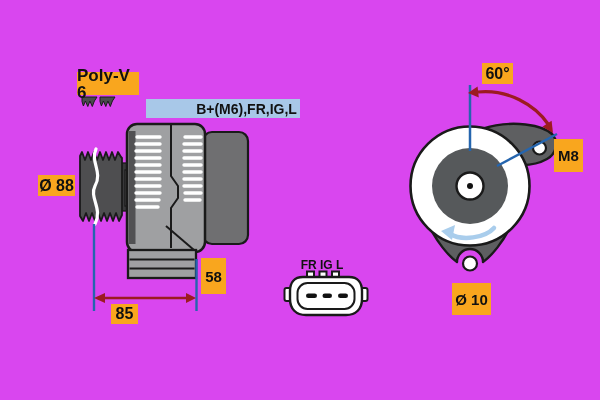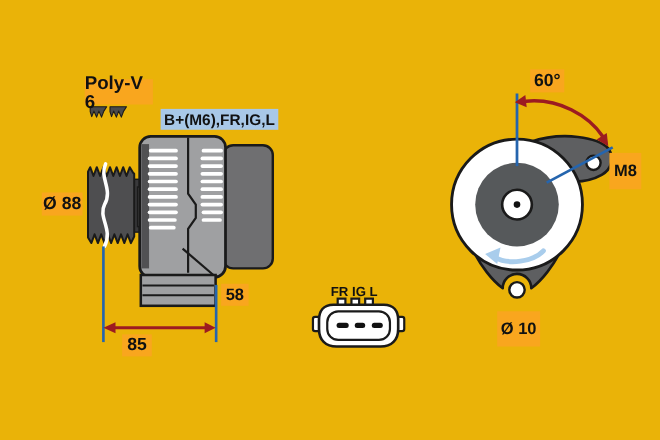--- a/index.html
+++ b/index.html
@@ -1,22 +1,22 @@
 <!DOCTYPE html>
 <html><head>
 <meta charset="utf-8">
 <style>
   html,body{margin:0;padding:0;background:#ffffff;}
-  .canvas{position:relative;width:600px;height:400px;background:#eab308;overflow:hidden;
+  .canvas{position:relative;width:600px;height:400px;background:#d946ef;overflow:hidden;
           font-family:"Liberation Sans",sans-serif;}
   .art{position:absolute;left:0;top:0;width:600px;height:400px;}
   .lbl{position:absolute;display:flex;align-items:center;justify-content:center;
        font-weight:bold;color:#111;line-height:1;}
   .lbl.orange{background:#F9A61E;}
-  .lbl.blue{background:#A8C8E8;}
+  .lbl.blue{background:#A8C8E8;padding-left:47px;}
   .lbl.plain{background:transparent;white-space:pre;text-align:right;}
 </style>
 </head>
 <body>
 
 <div class="canvas">
 
   <svg class="art" viewBox="0 0 600 400">
 
     <g>
@@ -123,21 +123,21 @@
       </g>
     </g>
   </svg>
 
   <div class="lbl orange" style="left:77px;top:72px;width:62px;height:23px;font-size:17px">Poly-V 6</div>
 
   <div class="lbl blue" style="left:146px;top:99px;width:107px;height:19px;font-size:14px">B+(M6),FR,IG,L</div>
 
   <div class="lbl orange" style="left:38px;top:175px;width:37px;height:21px;font-size:16px">Ø 88</div>
 
-  <div class="lbl orange" style="left:201px;top:258px;width:25px;height:20px;font-size:15px">58</div>
+  <div class="lbl orange" style="left:201px;top:258px;width:25px;height:36px;font-size:15px">58</div>
 
   <div class="lbl orange" style="left:111px;top:304px;width:27px;height:20px;font-size:16px">85</div>
 
   <div class="lbl orange" style="left:482px;top:63px;width:31px;height:21px;font-size:16px">60°</div>
 
   <div class="lbl orange" style="left:554px;top:139px;width:29px;height:33px;font-size:15px">M8</div>
 
   <div class="lbl orange" style="left:452px;top:283px;width:39px;height:32px;font-size:15px">Ø 10</div>
 
   <div class="lbl plain" style="left:298px;top:258px;width:48px;height:14px;font-size:12px;font-weight:600">FR IG L</div>

